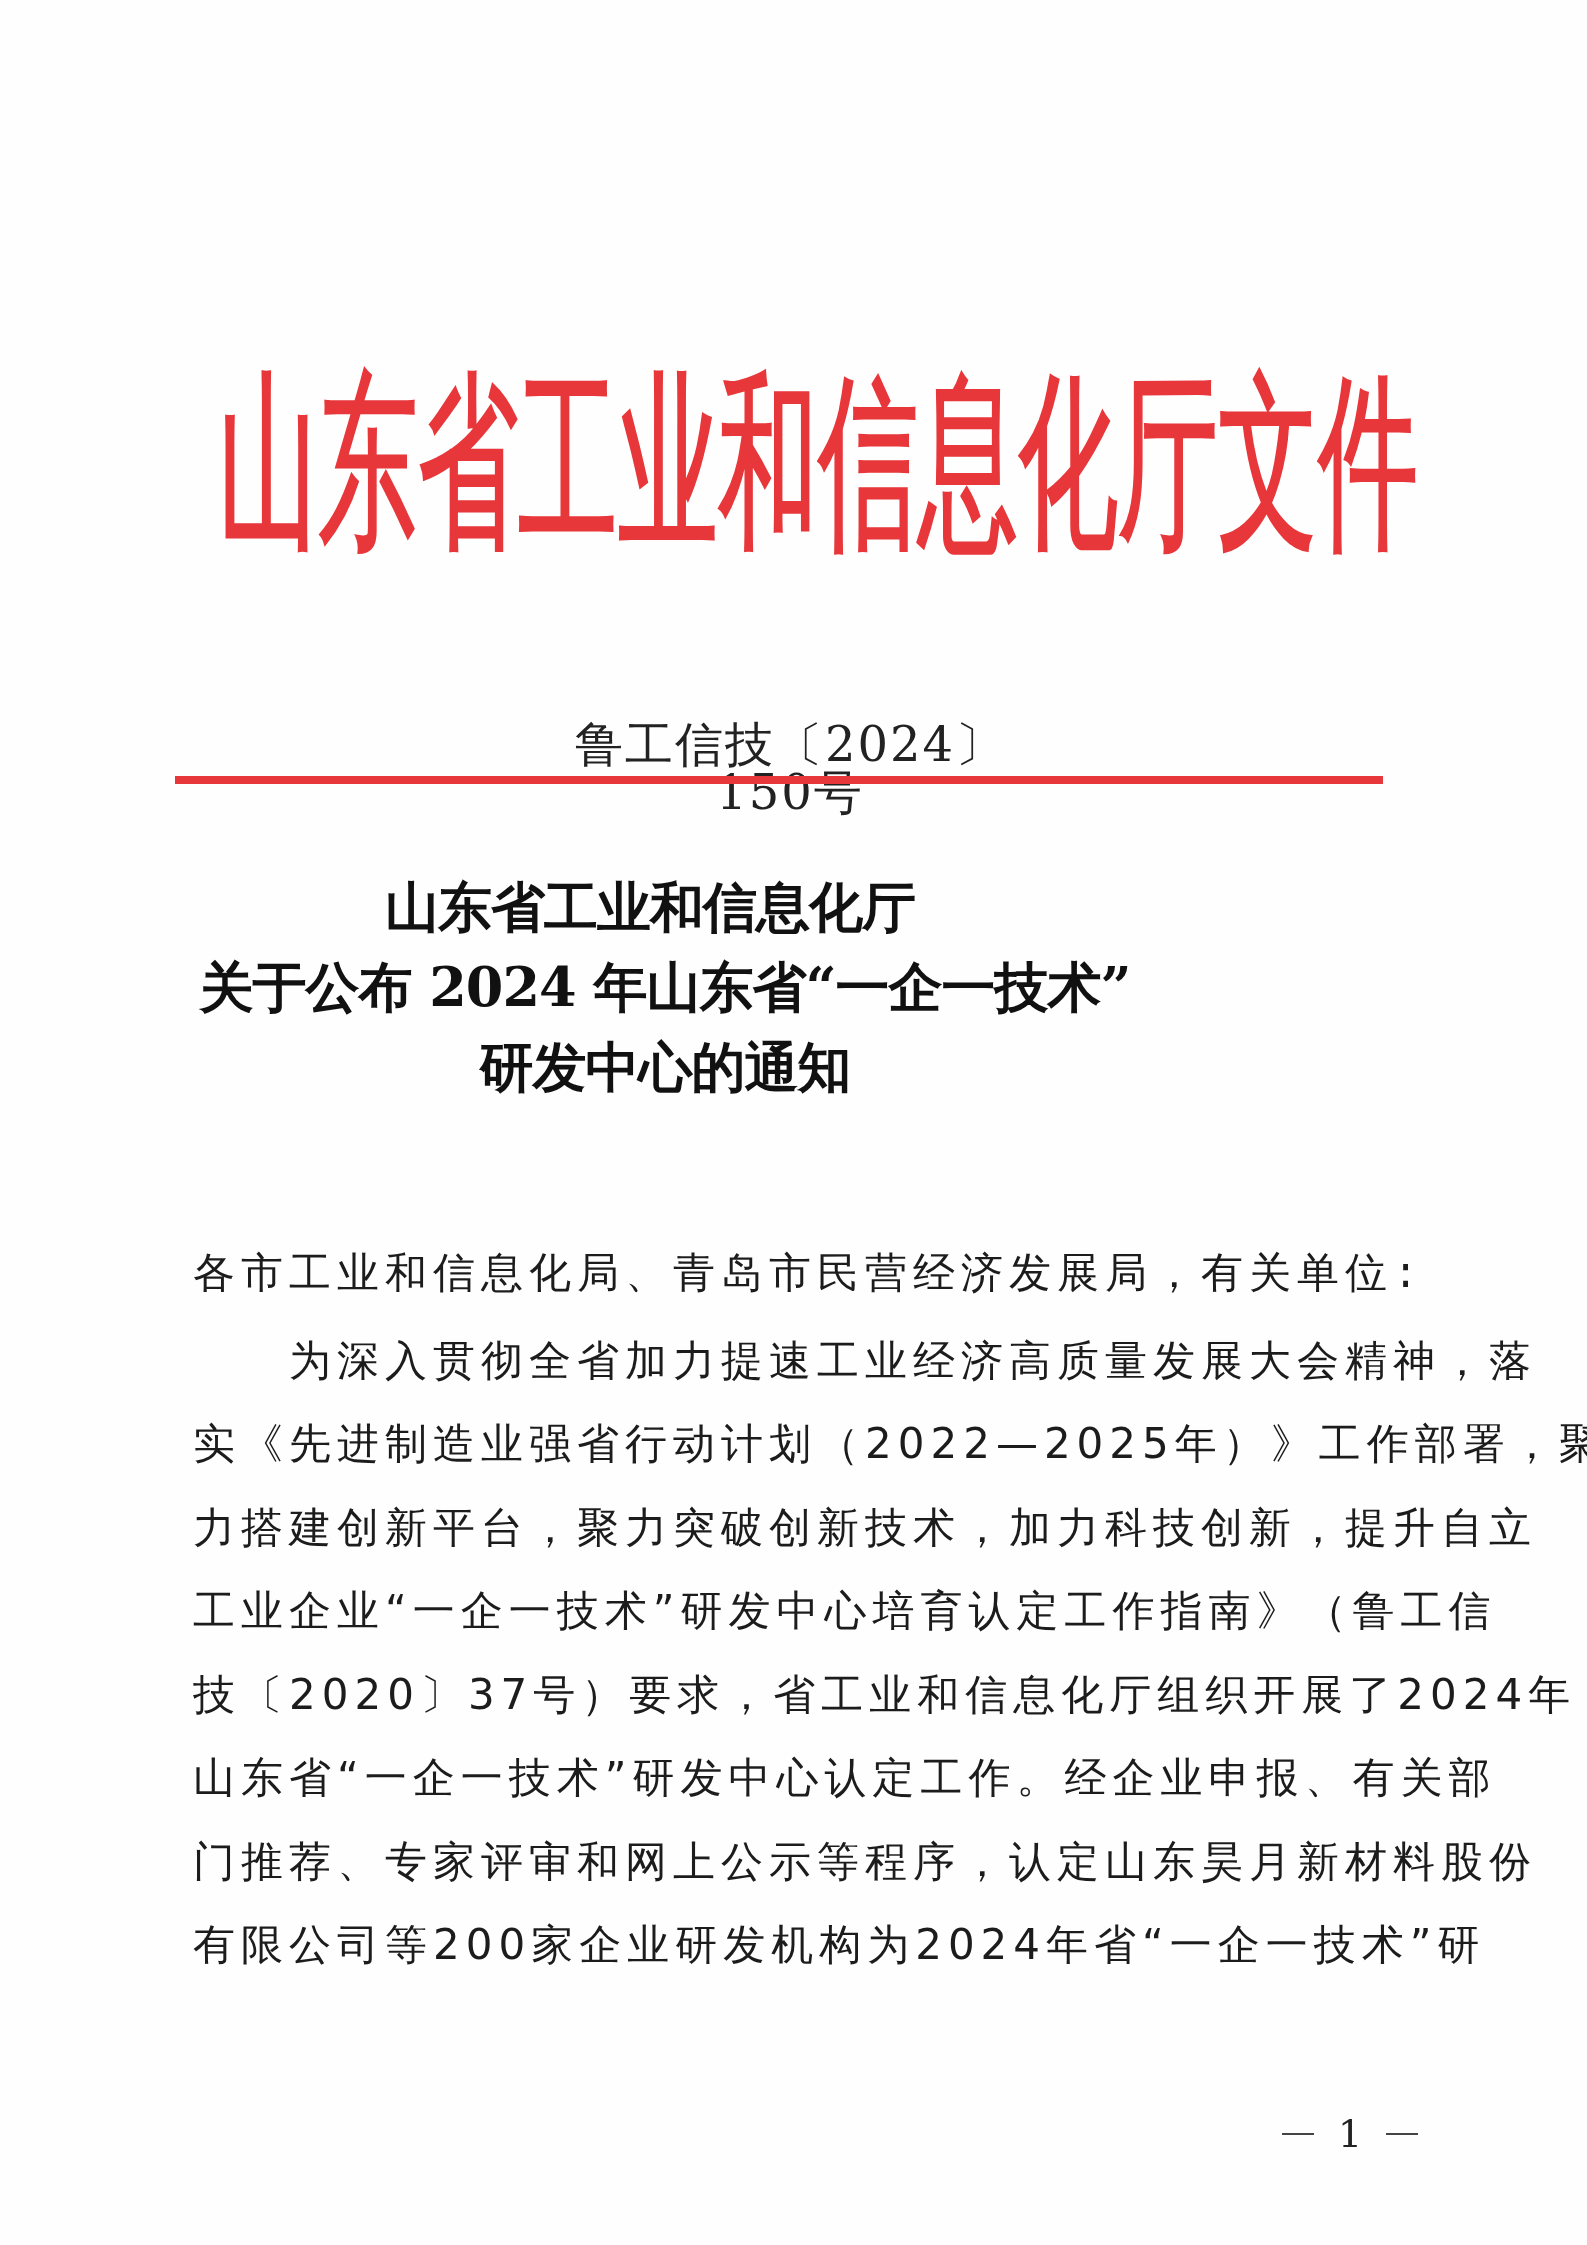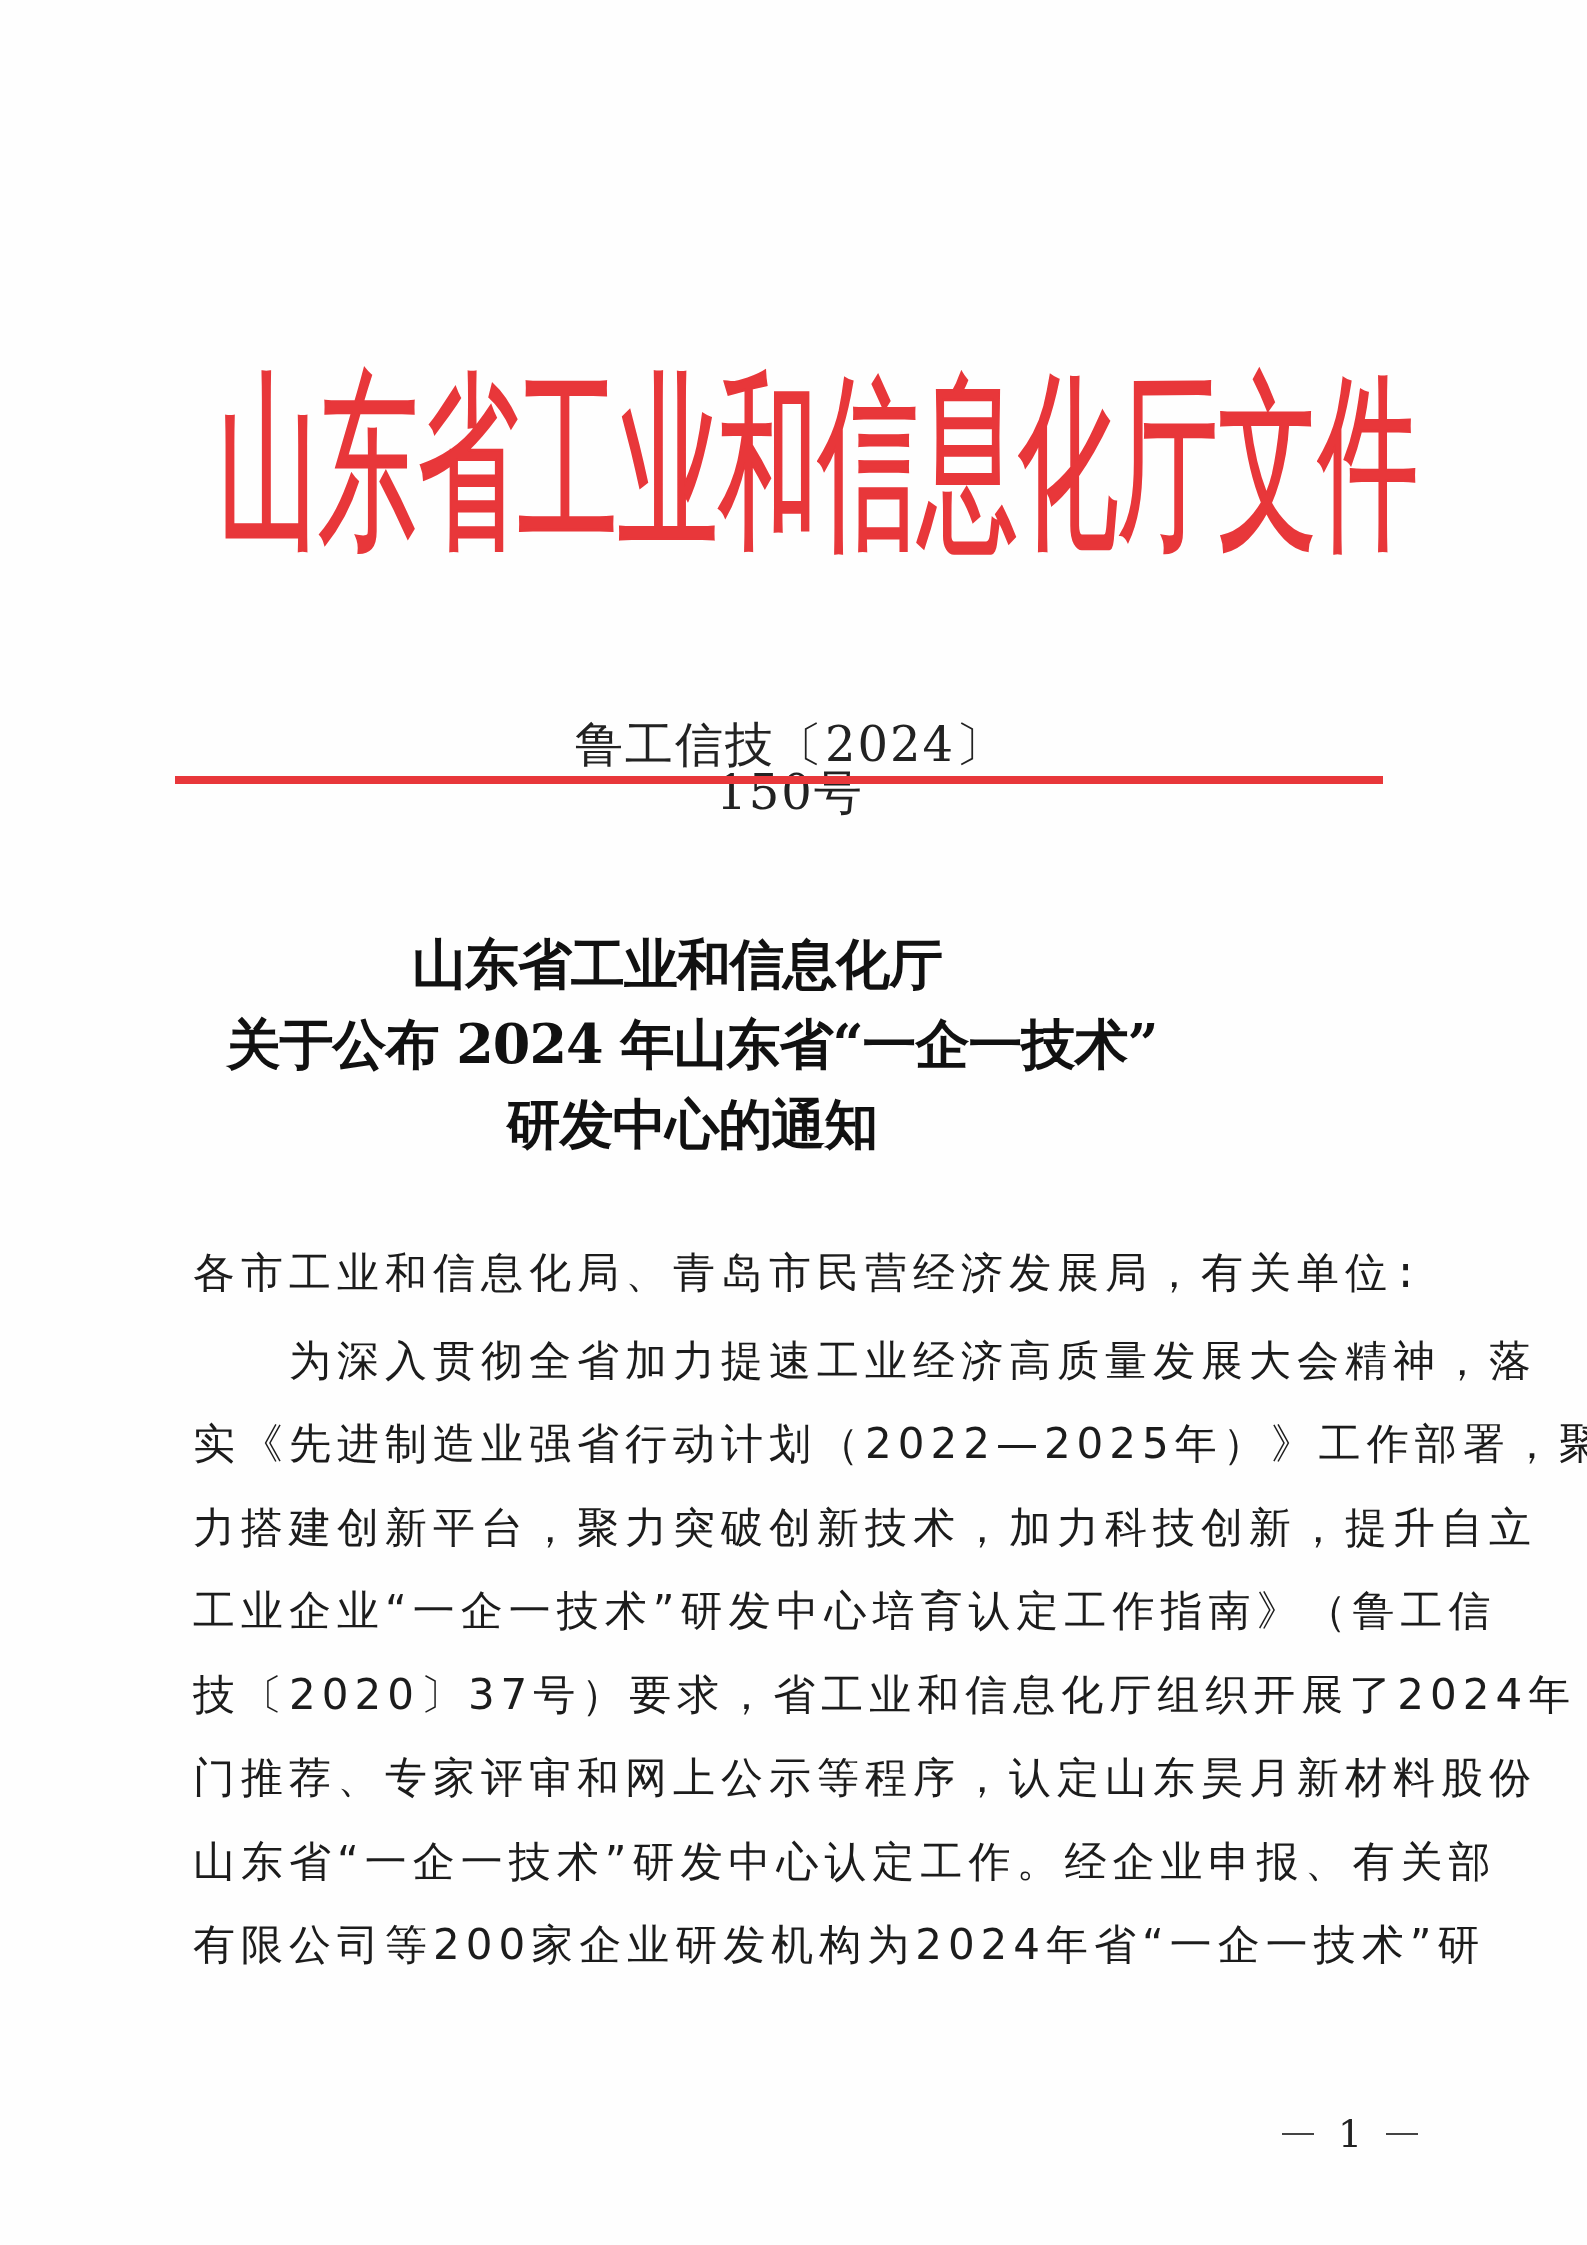--- a/index.html
+++ b/index.html
@@ -68,24 +68,23 @@
       top: 776px;
       width: 1208px;
       height: 8px;
       background: #e8373a;
     }
 
     
     .title-block {
       position: absolute;
       left: 0;
-      top: 924px;
+      top: 867px;
       width: 1330px;
       text-align: center;
-      margin-left: 27px;
     }
     .title-line {
       display: block;
       font-family: "DejaVu Serif", "Liberation Serif", serif;
       font-weight: bold;
       font-size: 54px;
       line-height: 80px;
       color: #111;
       letter-spacing: -1px;
     }
@@ -168,22 +167,22 @@
     <span class="title-line l3">研发中心的通知</span>
   </div>
 
   <div class="body-text">
     <span class="body-line salutation" style="text-align:left;text-align-last:left;font-family:Liberation Mono, monospace;">各市工业和信息化局、青岛市民营经济发展局，有关单位:</span>
     <span class="body-line indent">为深入贯彻全省加力提速工业经济高质量发展大会精神，落</span>
     <span class="body-line">实《先进制造业强省行动计划（2022—2025年）》工作部署，聚</span>
     <span class="body-line">力搭建创新平台，聚力突破创新技术，加力科技创新，提升自立</span>
     <span class="body-line">工业企业“一企一技术”研发中心培育认定工作指南》（鲁工信</span>
     <span class="body-line">技〔2020〕37号）要求，省工业和信息化厅组织开展了2024年</span>
+    <span class="body-line">山东省“一企一技术”研发中心认定工作。经企业申报、有关部</span>
     <span class="body-line">门推荐、专家评审和网上公示等程序，认定山东昊月新材料股份</span>
-    <span class="body-line">山东省“一企一技术”研发中心认定工作。经企业申报、有关部</span>
     <span class="body-line">有限公司等200家企业研发机构为2024年省“一企一技术”研</span>
   </div>
 
   <div class="page-number">
     <span class="dash"></span>
     <span>1</span>
     <span class="dash"></span>
   </div>
 
 </div>

